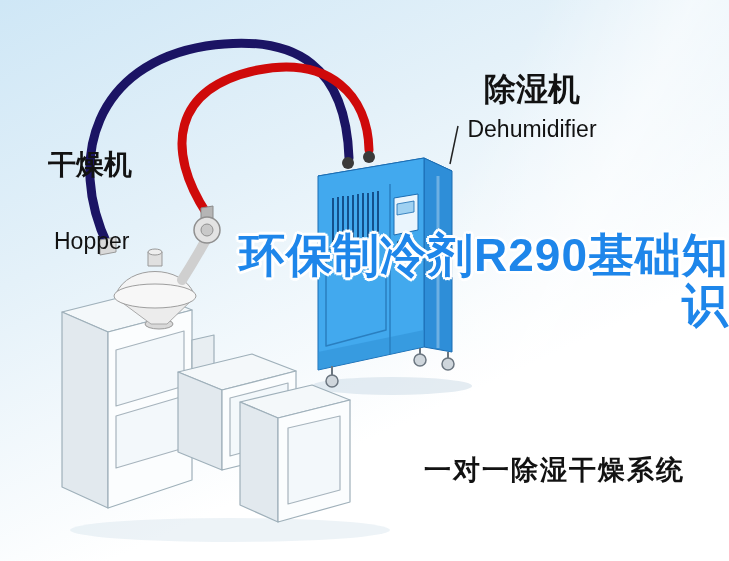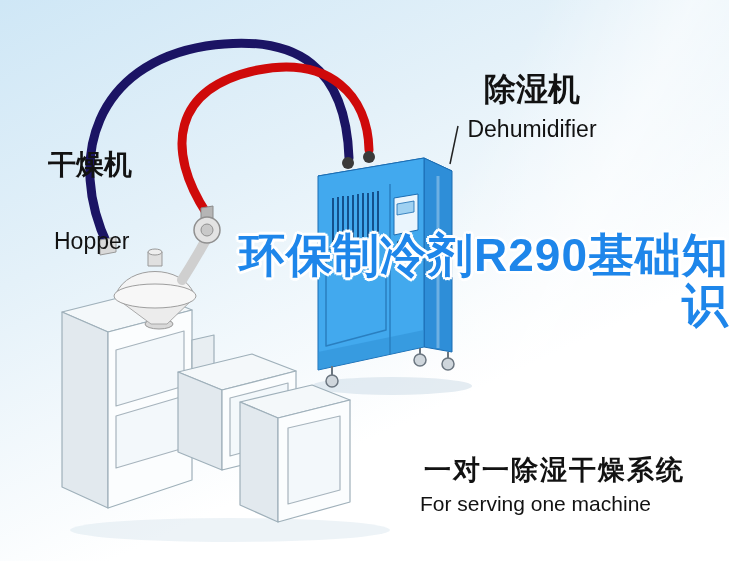--- a/index.html
+++ b/index.html
@@ -125,15 +125,14 @@
     <div class="cn dehum-cn">除湿机</div>
     <div class="en dehum-en">Dehumidifier</div>
   </div>
 
   <div class="main-title">
     <div>环保制冷剂R290基础知</div>
     <div>识</div>
   </div>
 
   <div class="lbl cn caption-cn">一对一除湿干燥系统</div>
-  <div class="lbl en caption-en">For serving one machine</div>
 
 </div>
 
 </body></html>

